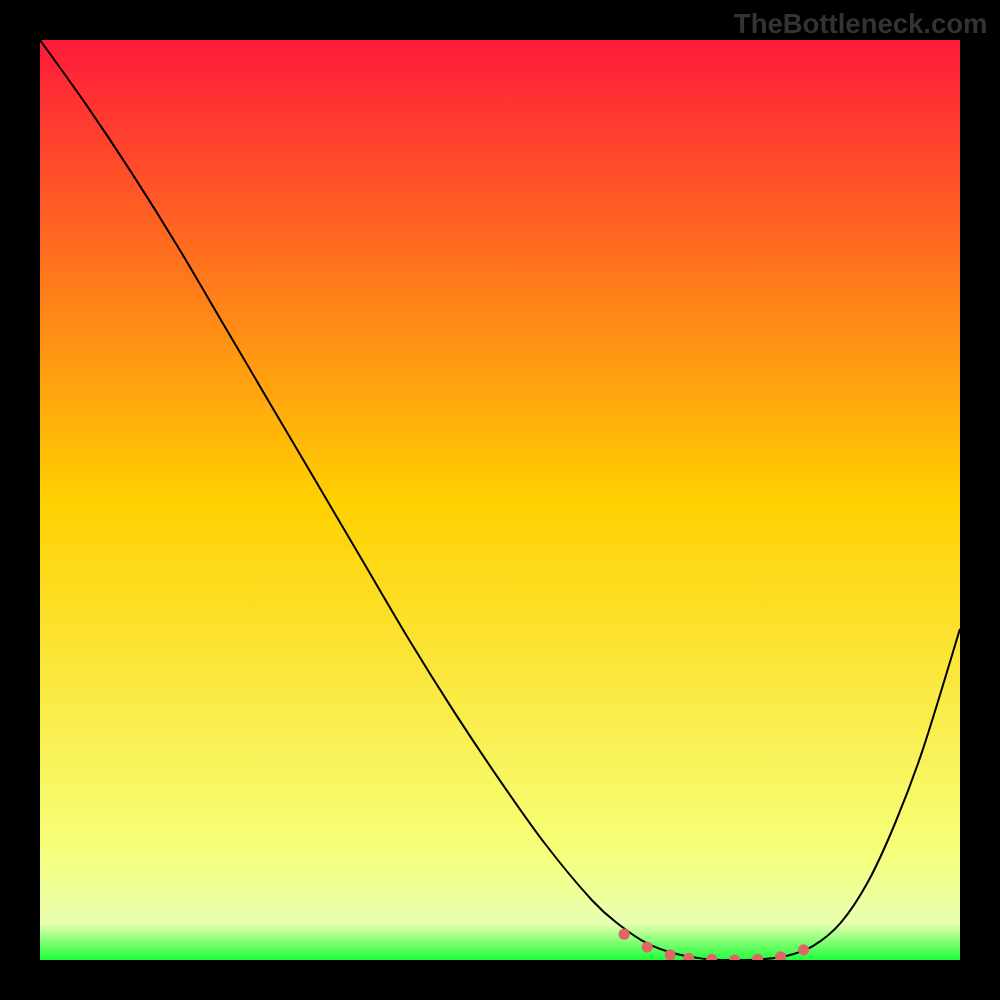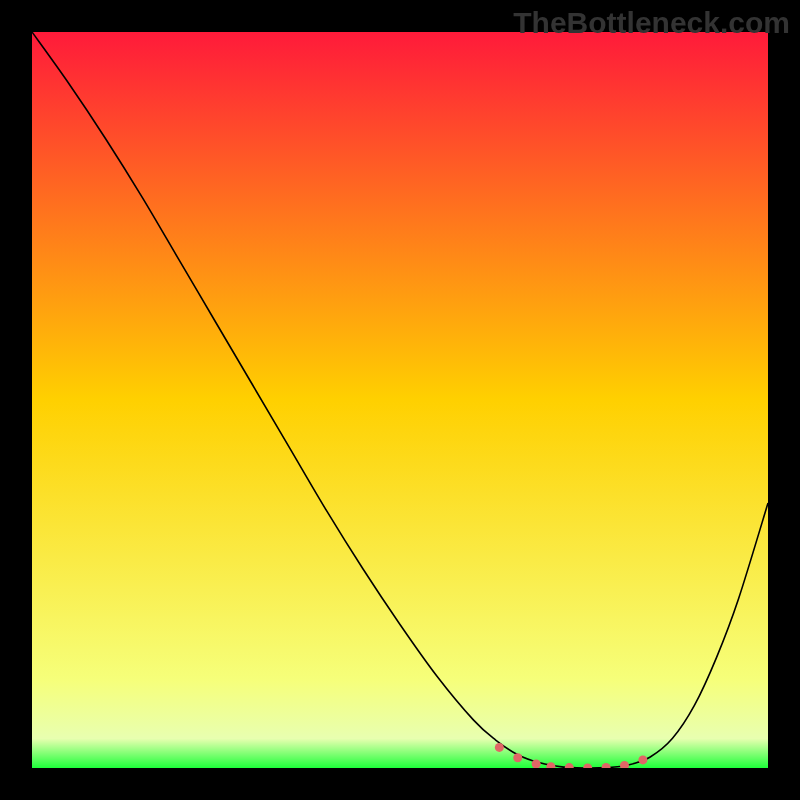--- a/index.html
+++ b/index.html
@@ -15,21 +15,21 @@
     width: 800px;
     height: 800px;
     position: relative;
     background: #000;
   }
   .watermark {
     position: absolute;
     top: 6px;
     right: 10px;
     color: #333;
-    font-size: 30px;
+    font-size: 22px;
     font-weight: bold;
     z-index: 10;
   }
   .plot-area {
     position: absolute;
     left: 32px;
     top: 32px;
     width: 736px;
     height: 736px;
   }

